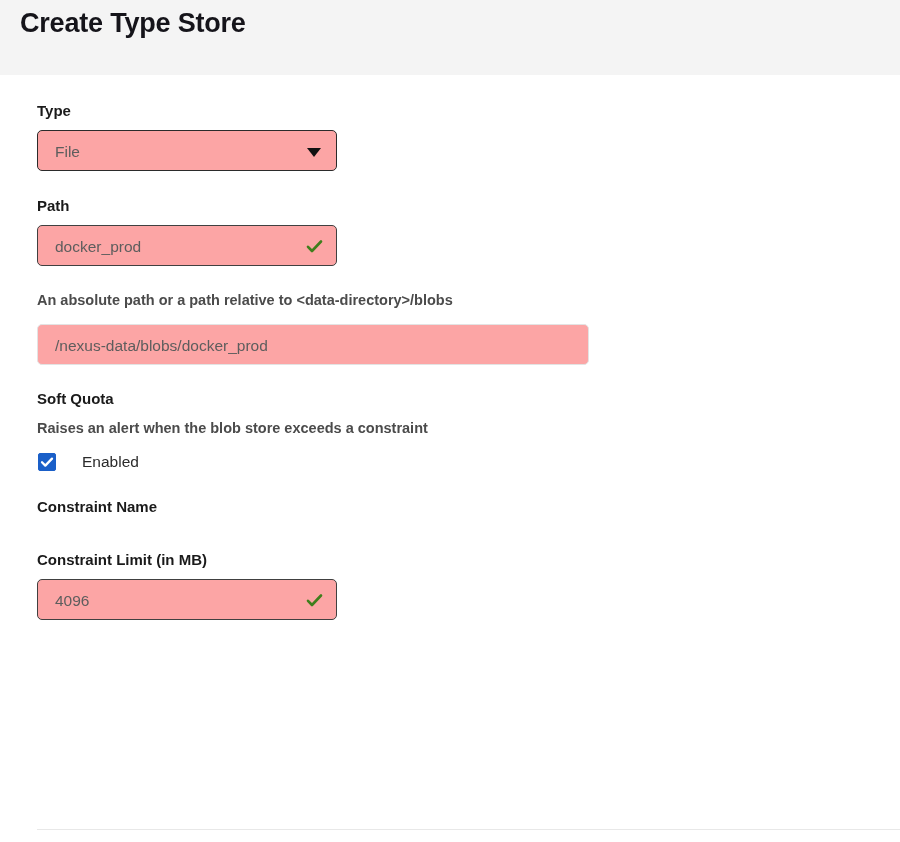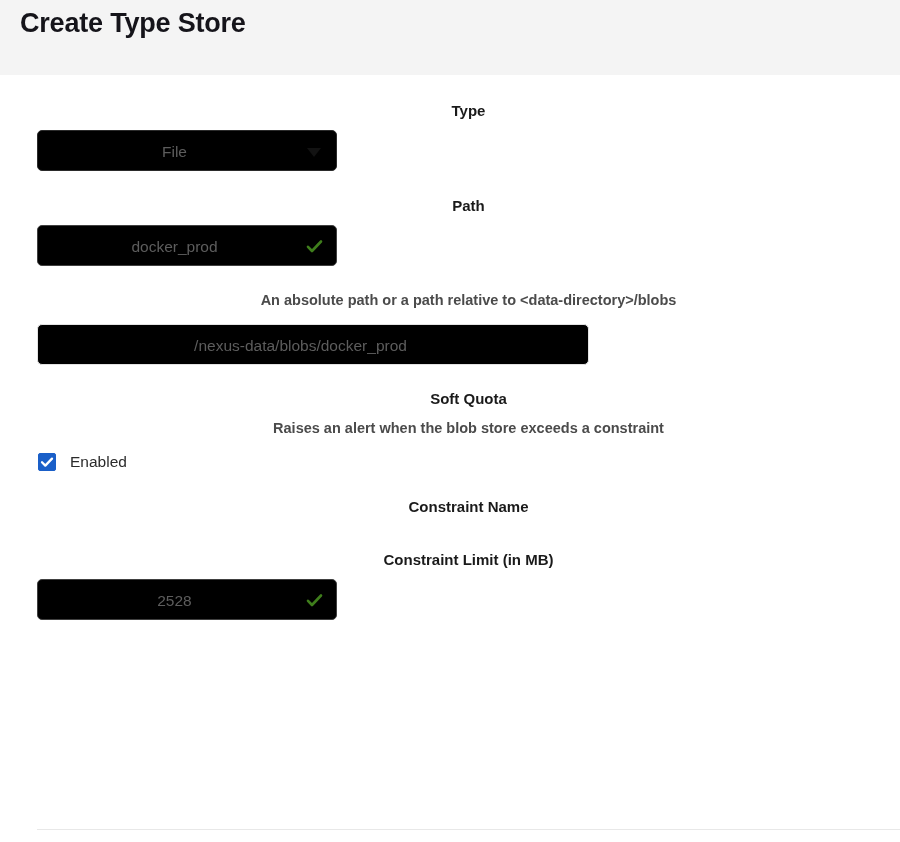--- a/index.html
+++ b/index.html
@@ -42,21 +42,20 @@
     background: #ffffff;
     padding: 0;
   }
 
   .form-body {
     padding: 26px 0 0 24px;
   }
 
   .field-group {
     margin: 0 0 0 0;
-    text-align: center;
   }
 
   .field-label {
     display: block;
     font-size: 15px;
     font-weight: 700;
     color: #1a1a1a;
     line-height: 20px;
     margin: 0 0 9px 0;
   }
@@ -69,21 +68,21 @@
     line-height: 20px;
     margin: 0 0 14px 0;
   }
 
   
   .control {
     position: relative;
     display: block;
     height: 41px;
     border-radius: 5px;
-    background: #000000;
+    background: #fca5a5;
   }
   .control-sm { width: 300px; }
   .control-lg { width: 552px; }
 
   .control-text {
     position: absolute;
     left: 17px;
     top: 0;
     height: 41px;
     line-height: 41px;
@@ -138,21 +137,21 @@
     border: 1px solid #1a5fc8;
     border-radius: 2px;
     flex: 0 0 auto;
     display: block;
   }
   .checkbox-box svg { display: block; }
   .checkbox-label {
     font-size: 15.5px;
     color: #2b2b2b;
     line-height: 20px;
-    margin-left: 14px;
+    margin-left: 26px;
   }
 
   
   .sp-type-after   { height: 25px; }
   .sp-name-after   { height: 24px; }
   .sp-path-after   { height: 24px; }
   .sp-quota-after  { height: 25px; }
   .sp-ctype-after  { height: 24px; }
 
   .divider {
@@ -224,21 +223,21 @@
 
     <div class="field-group">
       <label class="field-label">Constraint Name</label>
     </div>
 
     <div class="sp-ctype-after"></div>
 
     <div class="field-group">
       <label class="field-label">Constraint Limit (in MB)</label>
       <div class="control control-sm border-green">
-        <span class="control-text">2528</span>
+        <span class="control-text">4096</span>
         <span class="check-icon">
           <svg width="19" height="19" viewBox="0 0 19 19">
             <path d="M3 9.8 L7 14 L16 4.5" fill="none" stroke="#3f7e1c" stroke-width="2.6" stroke-linecap="round" stroke-linejoin="round"></path>
           </svg>
         </span>
       </div>
     </div>
 
   </div>
 

